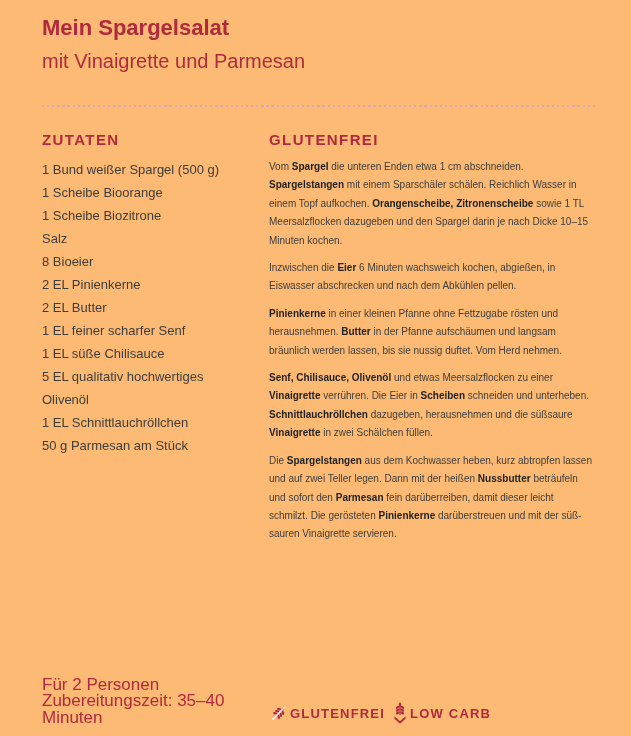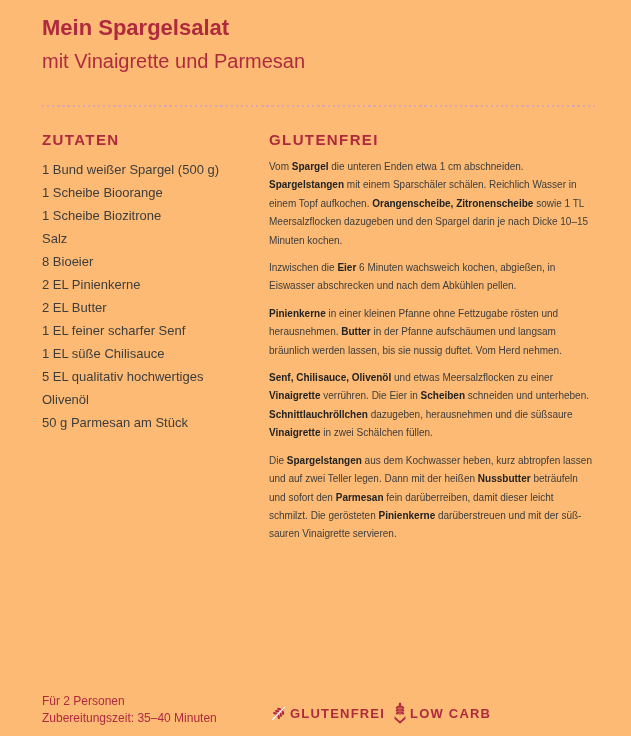--- a/index.html
+++ b/index.html
@@ -55,21 +55,21 @@
   .preparation p b{
     color:var(--bold-text);font-weight:700;
   }
 
   
   .footer{
     position:absolute;left:42px;right:39px;bottom:10px;
     display:flex;align-items:flex-end;
   }
   .footer-left{
-    width:228px;font-size:12px;line-height:16.5px;color:var(--accent);
+    width:228px;font-size:17px;line-height:16.5px;color:var(--accent);
   }
   .badges{
     display:flex;align-items:center;gap:8px;padding-bottom:2px;
   }
   .badge{
     display:flex;align-items:center;gap:3px;
     color:var(--accent);font-weight:700;font-size:13px;letter-spacing:1.2px;
     white-space:nowrap;
   }
   .badge-icon{display:inline-flex;align-items:flex-end;}
@@ -95,20 +95,21 @@
           <li>1 Bund weißer Spargel (500 g)</li>
           <li>1 Scheibe Bioorange</li>
           <li>1 Scheibe Biozitrone</li>
           <li>Salz</li>
           <li>8 Bioeier</li>
           <li>2 EL Pinienkerne</li>
           <li>2 EL Butter</li>
           <li>1 EL feiner scharfer Senf</li>
           <li>1 EL süße Chilisauce</li>
           <li>5 EL qualitativ hochwertiges Olivenöl</li>
+          <li>1 EL Schnittlauchröllchen</li>
           <li>50 g Parmesan am Stück</li>
         </ul>
     </section>
 
     <section class="preparation">
       <h2 class="col-heading">GLUTENFREI</h2>
       <div id="preparation-paragraphs">
           <p><span>Vom </span><b>Spargel</b><span> die unteren Enden etwa 1 cm abschneiden. </span><b>Spargelstangen</b><span> mit einem Sparschäler schälen. Reichlich Wasser in einem Topf aufkochen. </span><b>Orangenscheibe, Zitronenscheibe</b><span> sowie 1 TL Meersalzflocken dazugeben und den Spargel darin je nach Dicke 10–15 Minuten kochen.</span></p>
           <p><span>Inzwischen die </span><b>Eier</b><span> 6 Minuten wachsweich kochen, abgießen, in Eiswasser abschrecken und nach dem Abkühlen pellen.</span></p>
           <p><b>Pinienkerne</b><span> in einer kleinen Pfanne ohne Fettzugabe rösten und herausnehmen. </span><b>Butter</b><span> in der Pfanne aufschäumen und langsam bräunlich werden lassen, bis sie nussig duftet. Vom Herd nehmen.</span></p>

